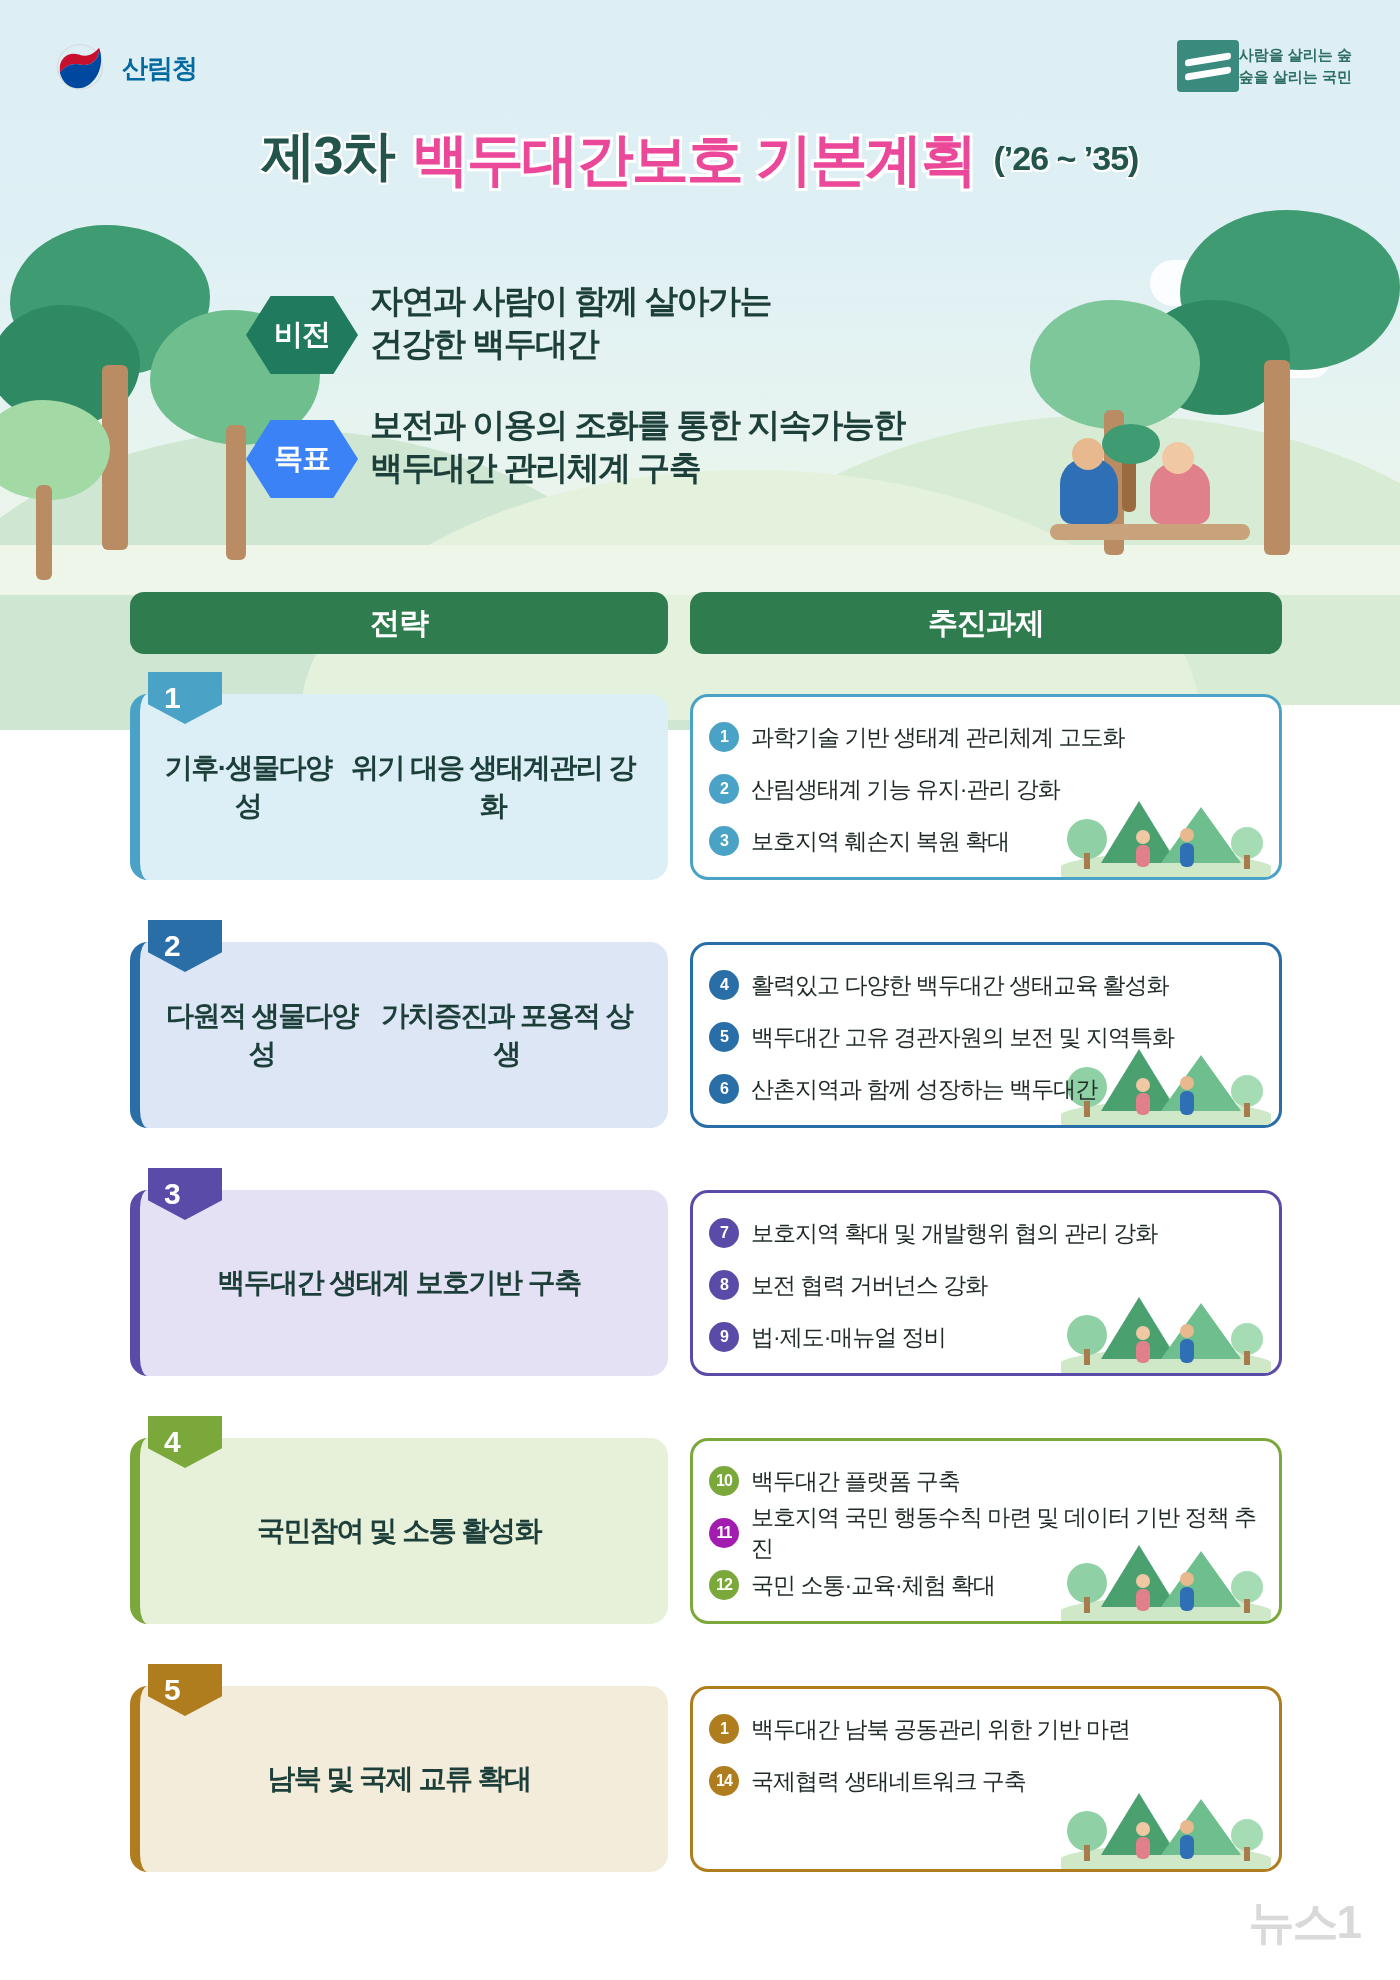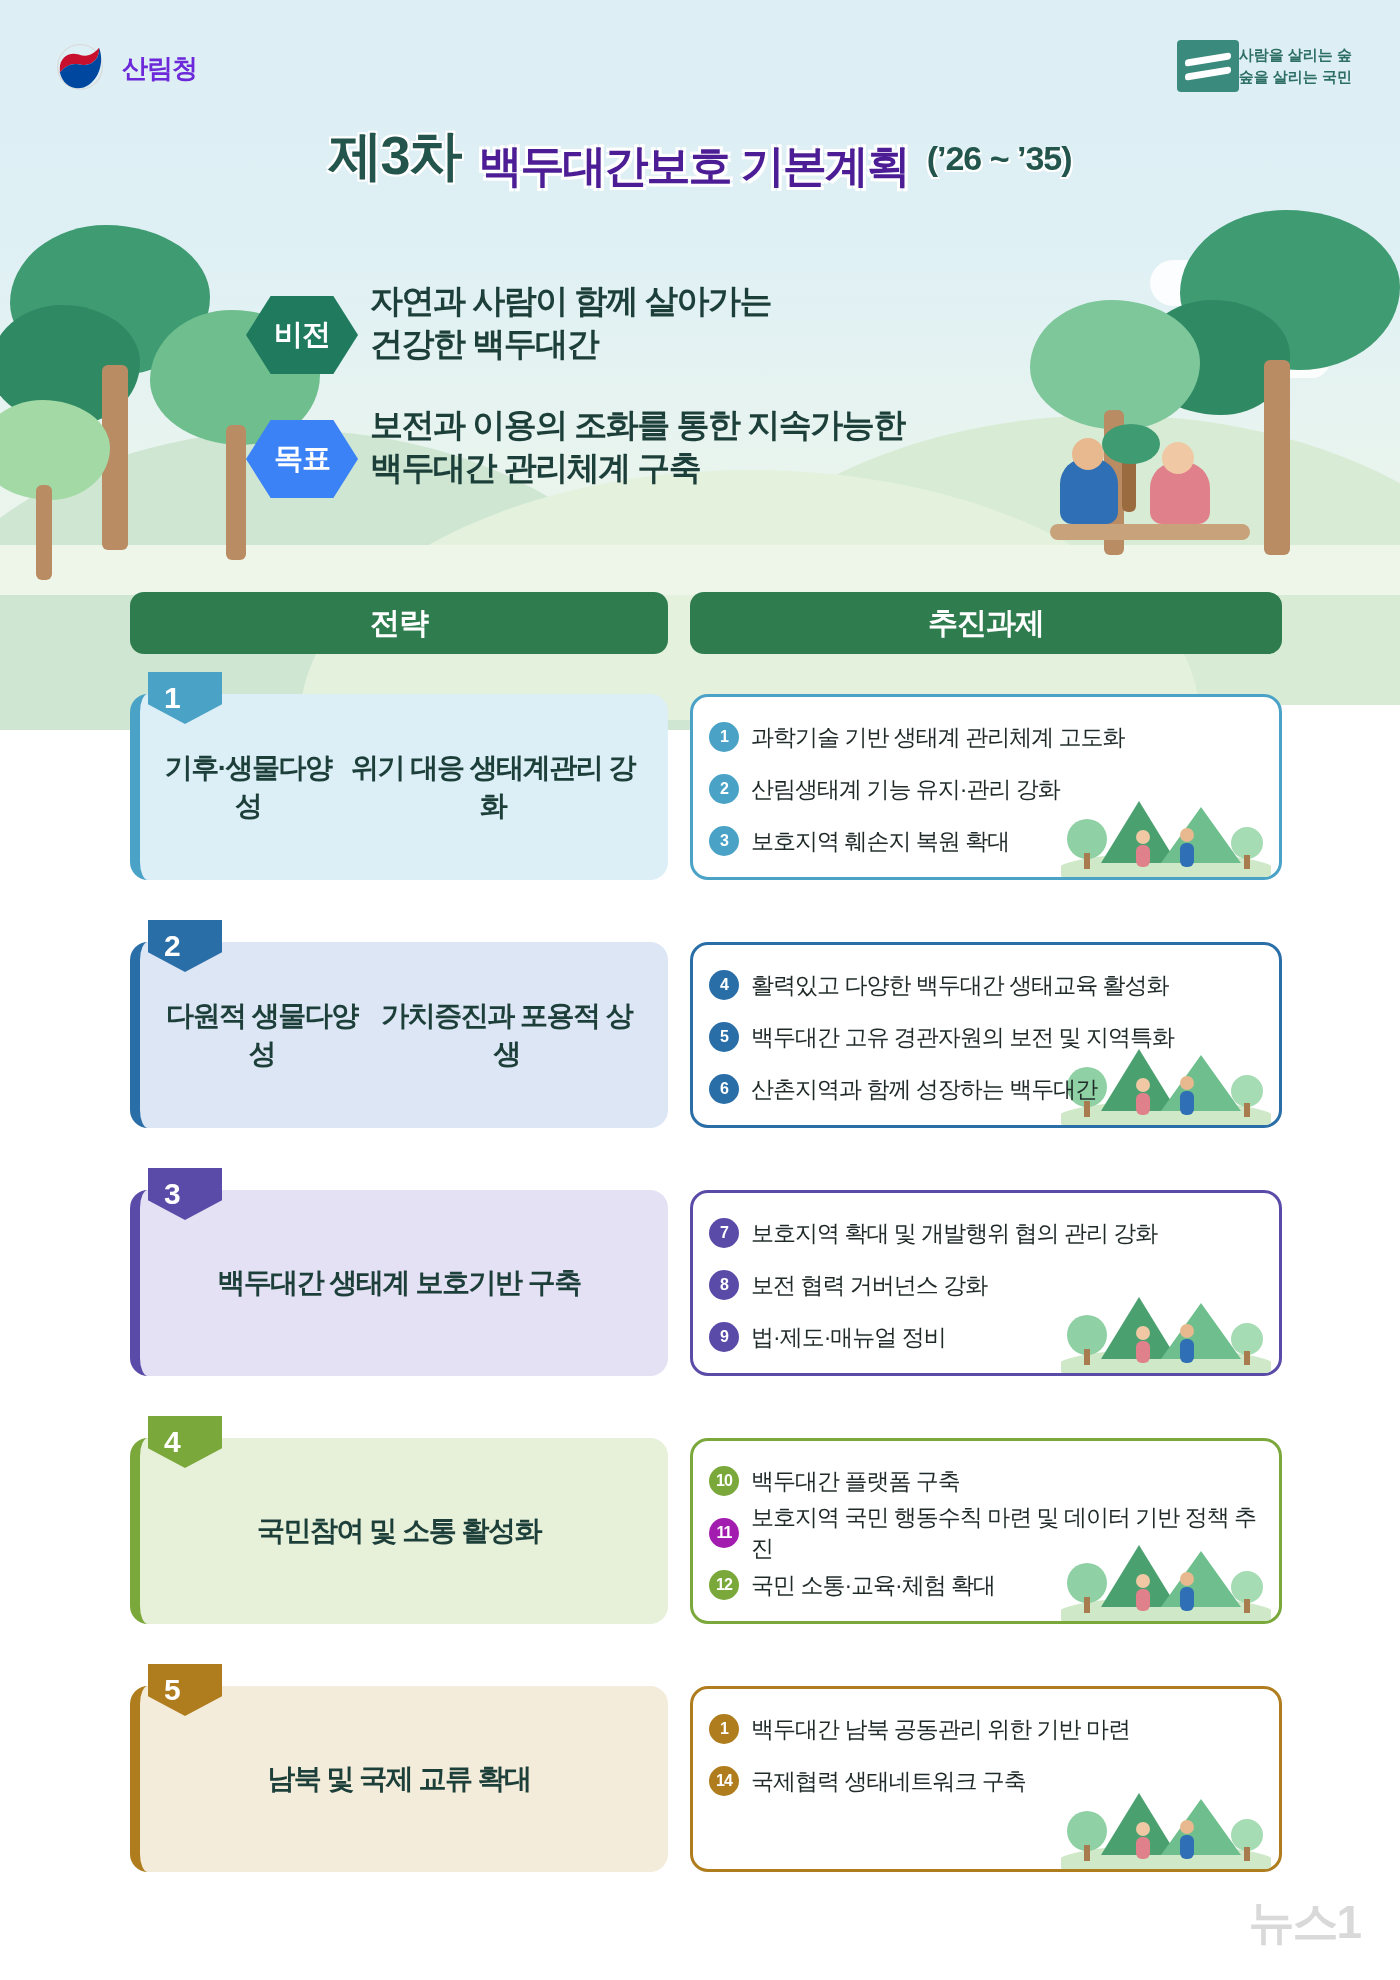--- a/index.html
+++ b/index.html
@@ -55,21 +55,21 @@
 
   
   .gov-logo {
     position: absolute; left: 52px; top: 40px;
     display: flex; align-items: center; gap: 14px;
   }
   .taegeuk {
     width: 56px; height: 56px; position: relative;
   }
   .gov-name {
-    font-size: 26px; font-weight: 700; color: #6d28d9;
+    font-size: 26px; font-weight: 700; color: #0369a1;
     letter-spacing: -1px;
   }
   .slogan {
     position: absolute; right: 48px; top: 40px;
     display: flex; align-items: center; 
   }
   .slogan-mark {
     width: 62px; height: 52px; background: #3b8a7e;
     border-radius: 4px; position: relative; overflow: hidden;
   }
@@ -88,21 +88,21 @@
   .title-row {
     position: absolute; left: 0; top: 128px; width: 1400px;
     display: flex; align-items: flex-end; justify-content: center; gap: 18px;
   }
   .title-pre {
     font-size: 54px; font-weight: 800; color: #23554c;
     letter-spacing: -2px; line-height: 1; padding-bottom: 6px;
     text-shadow: 2px 2px 0 #ffffff, -2px 2px 0 #ffffff, 2px -2px 0 #ffffff, -2px -2px 0 #ffffff;
   }
   .title-main {
-    font-size: 44px; font-weight: 800; color: #4c1d95;
+    font-size: 57px; font-weight: 800; color: #ec4899;
     letter-spacing: -2px; line-height: 1;
     text-shadow: 3px 3px 0 #ffffff, -3px 3px 0 #ffffff, 3px -3px 0 #ffffff, -3px -3px 0 #ffffff;
   }
   .title-period {
     font-size: 34px; font-weight: 800; color: #23554c;
     letter-spacing: -1px; padding-bottom: 10px;
     text-shadow: 2px 2px 0 #ffffff, -2px 2px 0 #ffffff;
   }
 
   

